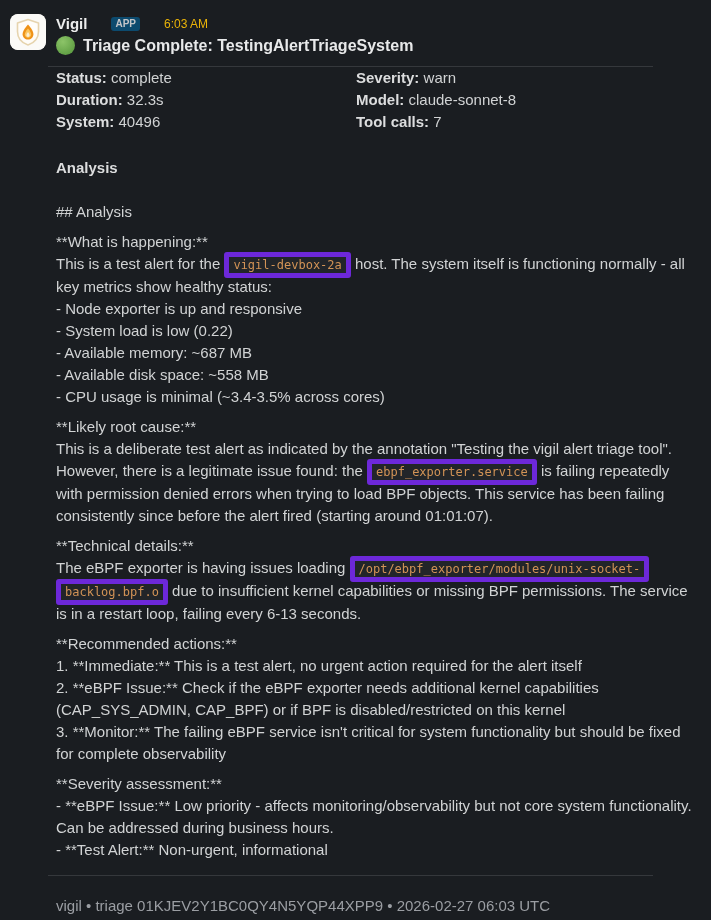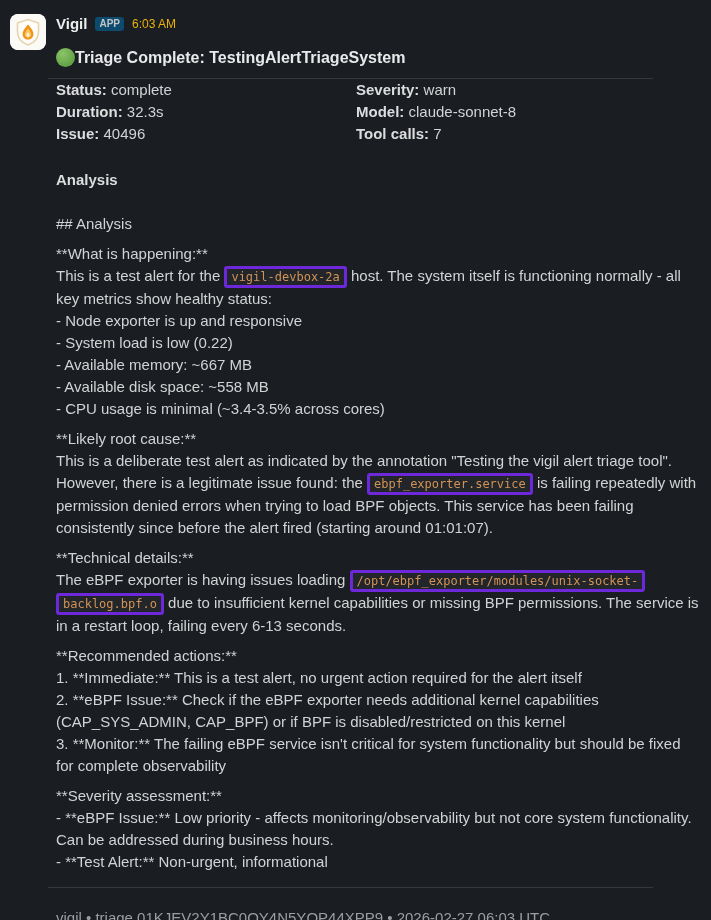--- a/index.html
+++ b/index.html
@@ -11,29 +11,29 @@
     color:#d1d3d4;
   }
   .message { display:flex; gap:10px; padding:14px 11px 0 10px; align-items:flex-start; }
   .avatar {
     width:36px; height:36px; border-radius:8px; overflow:hidden;
     flex:none; cursor:pointer; background:#fbfaf7;
   }
   .avatar svg { display:block; }
   .content { flex:1; min-width:0; }
 
-  .header-row { display:flex; align-items:center; gap:8px; height:19px; }
+  .header-row { display:flex; align-items:center; gap:24px; height:19px; }
   .sender { font-weight:700; font-size:15px; color:#eceded; cursor:pointer; }
   .app-badge {
     font-size:10px; font-weight:700; color:#c3c5c8; background:#0c4a6e;
     border-radius:3px; padding:1px 4px; line-height:12px; cursor:pointer;
   }
   .timestamp { font-size:12px; color:#eab308; cursor:pointer; }
 
-  .title-row { display:flex; align-items:center; gap:0; margin-top:13px; height:23px; }
+  .title-row { display:flex; align-items:center; gap:8px; margin-top:1px; height:23px; }
   .emoji-circle {
     width:19px; height:19px; border-radius:50%; flex:none;
     background:radial-gradient(circle at 36% 30%, #8cc468, #5f9e43 78%);
   }
   .title-text { font-size:16px; font-weight:700; color:#e8e9ea; }
 
   .divider { height:1px; background:#35383c; width:605px; margin-left:-8px; margin-top:9px; }
   .divider-bottom { margin-top:14px; }
 
   .fields-grid {
@@ -42,21 +42,21 @@
   }
   .field-label { font-weight:700; color:#dcddde; }
 
   .analysis-heading { margin-top:24px; font-size:15px; font-weight:700; color:#dcddde; line-height:22px; }
   .analysis-body { margin-top:22px; font-size:15px; line-height:22px; }
   .para + .para { margin-top:8px; }
 
   .inline-code {
     font-family:"DejaVu Sans Mono", monospace;
     font-size:12px; color:#d29356;
-    background:#222529; border:3px solid #6d28d9; border-radius:3px;
+    background:#222529; border:5px solid #6d28d9; border-radius:3px;
     padding:1px 4px;
     -webkit-box-decoration-break:clone; box-decoration-break:clone;
   }
 
   .footer { margin-top:21px; font-size:15px; color:#9b9ea3; line-height:18px; }
 </style>
 </head>
 <body>
 
 <div class="message">
@@ -99,41 +99,41 @@
       </div>
       <div class="field">
         <span class="field-label">Duration:</span>
         <span class="field-value">32.3s</span>
       </div>
       <div class="field">
         <span class="field-label">Model:</span>
         <span class="field-value">claude-sonnet-8</span>
       </div>
       <div class="field">
-        <span class="field-label">Issue:</span>
+        <span class="field-label">System:</span>
         <span class="field-value">40496</span>
       </div>
       <div class="field">
         <span class="field-label">Tool calls:</span>
         <span class="field-value">7</span>
       </div>
     </div>
 
     <div class="analysis-heading">Analysis</div>
 
     <div class="analysis-body" id="analysis-body">
         <div class="para">
           <div class="line"><span>## Analysis</span></div>
         </div>
         <div class="para">
           <div class="line"><span>**What is happening:**</span></div>
           <div class="line"><span>This is a test alert for the </span><code class="inline-code">vigil-devbox-2a</code><span> host. The system itself is functioning normally - all key metrics show healthy status:</span></div>
           <div class="line"><span>- Node exporter is up and responsive</span></div>
           <div class="line"><span>- System load is low (0.22)</span></div>
-          <div class="line"><span>- Available memory: ~667 MB</span></div>
+          <div class="line"><span>- Available memory: ~687 MB</span></div>
           <div class="line"><span>- Available disk space: ~558 MB</span></div>
           <div class="line"><span>- CPU usage is minimal (~3.4-3.5% across cores)</span></div>
         </div>
         <div class="para">
           <div class="line"><span>**Likely root cause:**</span></div>
           <div class="line"><span>This is a deliberate test alert as indicated by the annotation "Testing the vigil alert triage tool". However, there is a legitimate issue found: the </span><code class="inline-code">ebpf_exporter.service</code><span> is failing repeatedly with permission denied errors when trying to load BPF objects. This service has been failing consistently since before the alert fired (starting around 01:01:07).</span></div>
         </div>
         <div class="para">
           <div class="line"><span>**Technical details:**</span></div>
           <div class="line"><span>The eBPF exporter is having issues loading </span><code class="inline-code">/opt/ebpf_exporter/modules/unix-socket-backlog.bpf.o</code><span> due to insufficient kernel capabilities or missing BPF permissions. The service is in a restart loop, failing every 6-13 seconds.</span></div>

